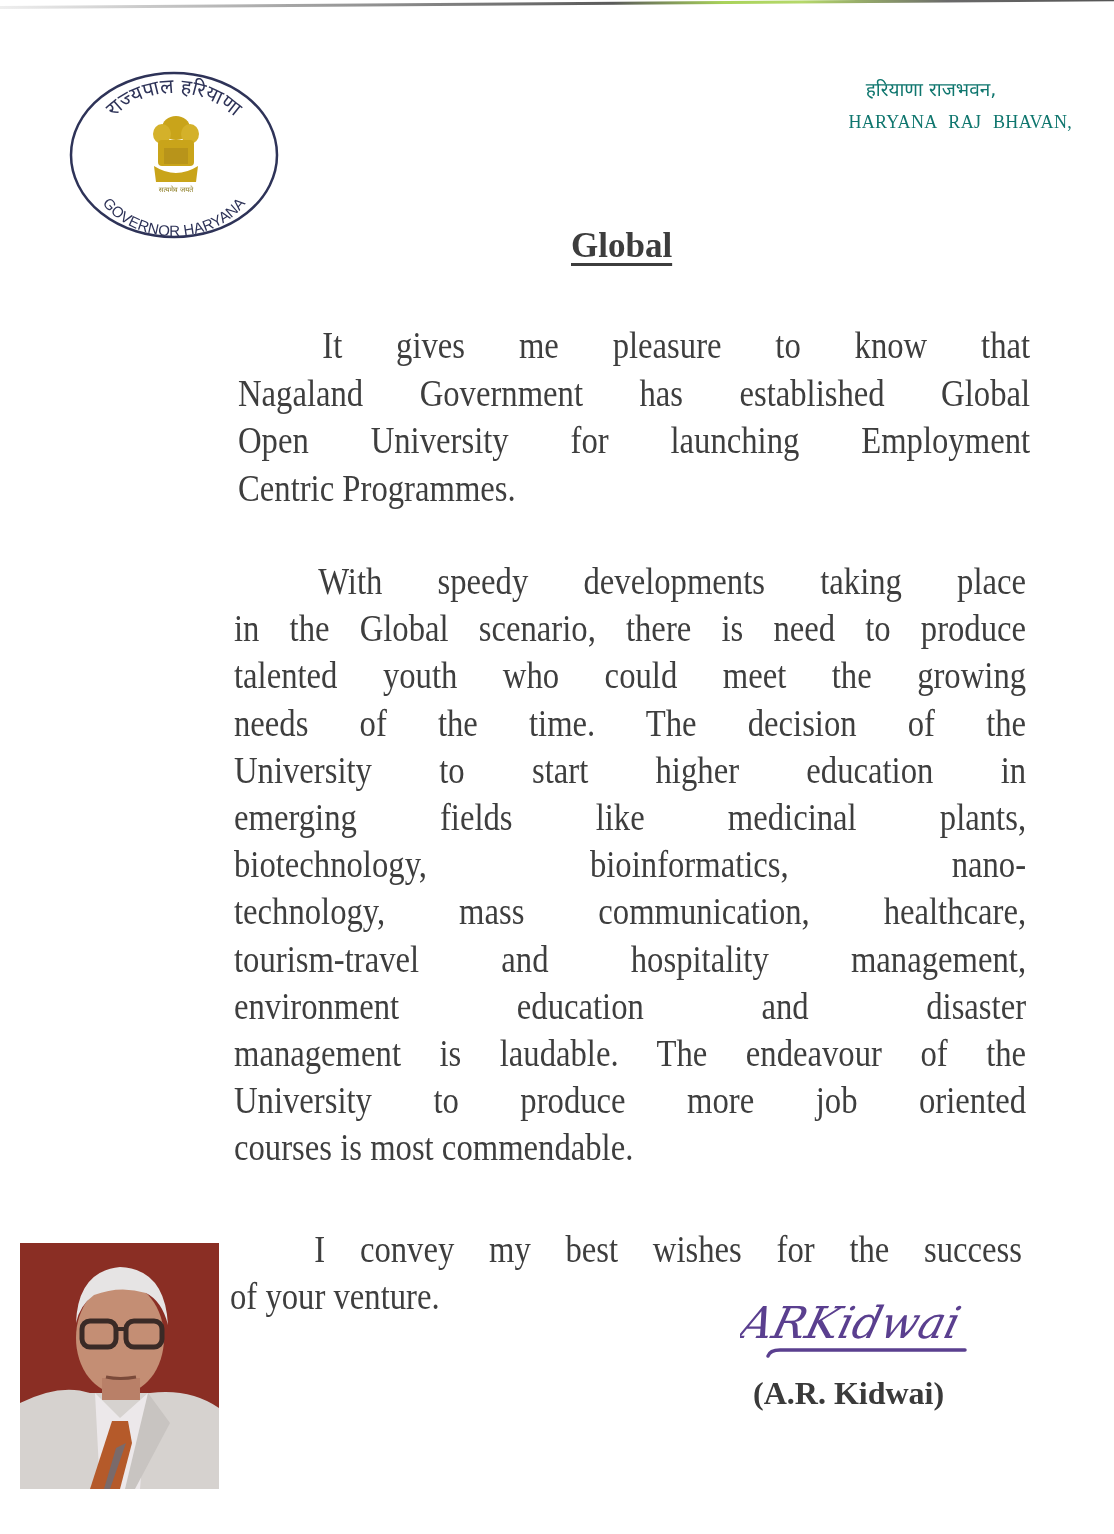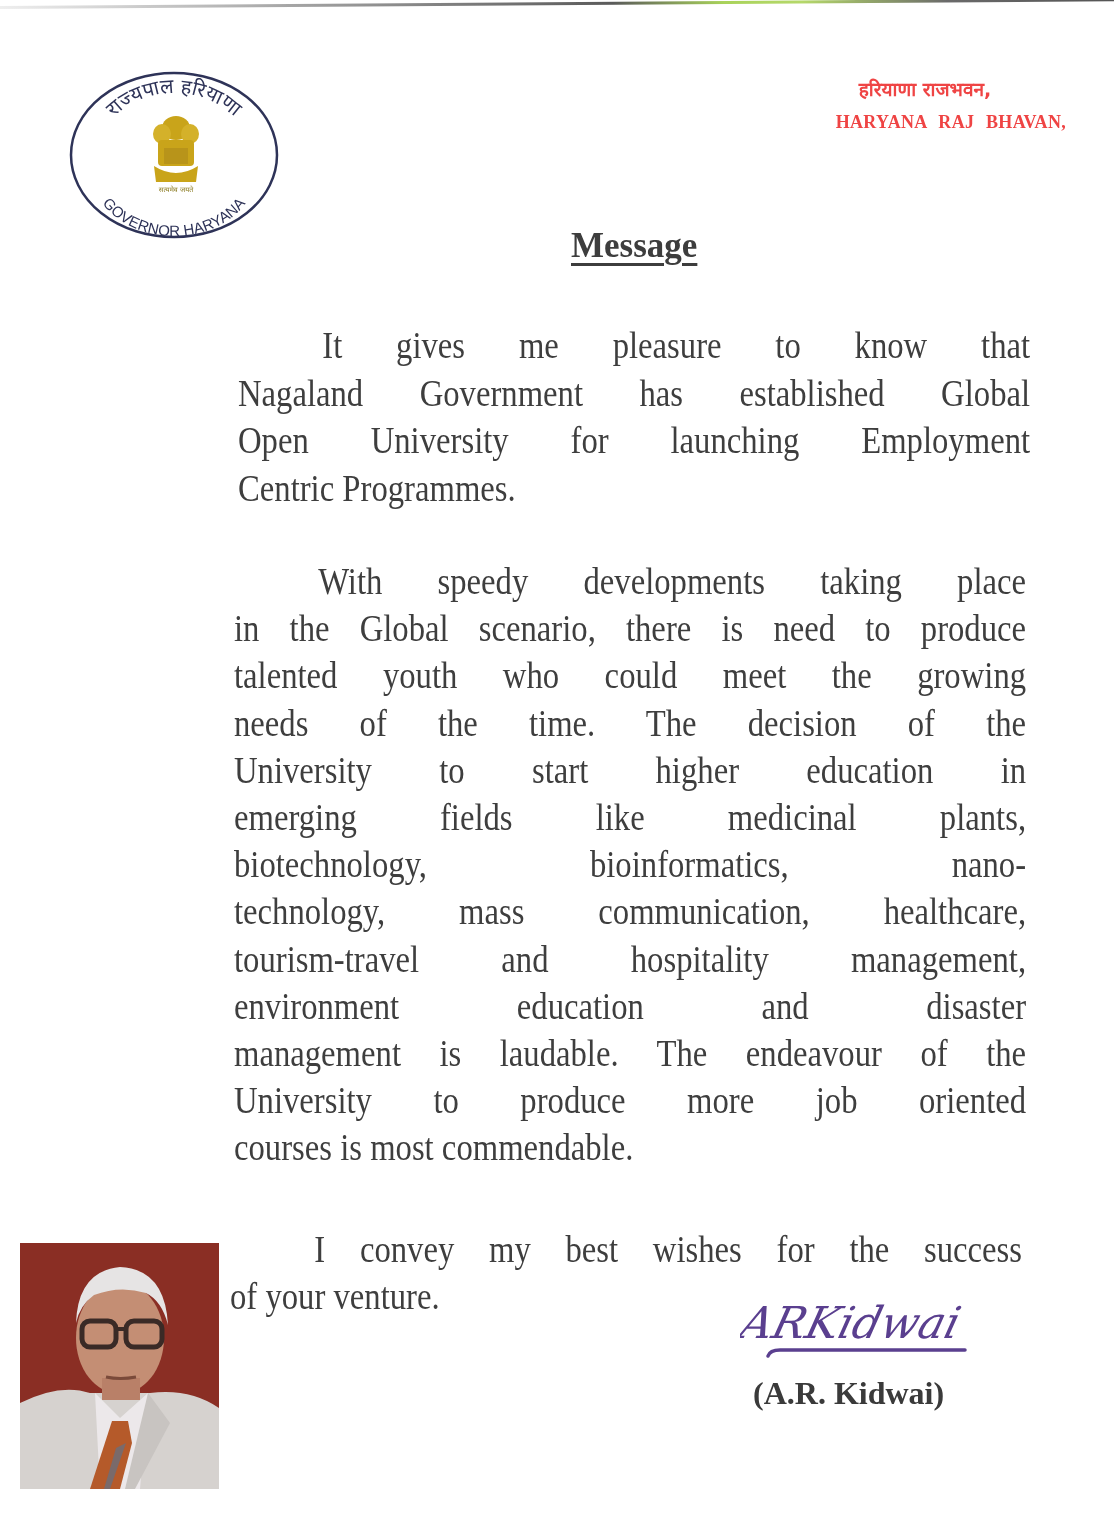--- a/index.html
+++ b/index.html
@@ -11,22 +11,22 @@
     }
     .top-rule {
       position: absolute; left: 0; top: 6px; width: 1114px; height: 3px;
       background: linear-gradient(90deg, rgba(200,200,200,0.3) 0%, #9a9a9a 30%, #5a5a5a 55%, #a9d35a 65%, #b5d86a 72%, #6a6a6a 85%, #555 100%);
       transform: rotate(-0.4deg); transform-origin: left top;
     }
     .seal {
       position: absolute; left: 68px; top: 70px; width: 212px; height: 170px;
     }
     .header-address {
-      position: absolute; right: 48px; top: 76px; width: 320px;
-      text-align: center; color: #ef4444; font-weight: bold;
+      position: absolute; right: 42px; top: 76px; width: 320px;
+      text-align: center; color: #0f766e; font-weight: normal;
     }
     .header-address .hi1 { font-family: "DejaVu Sans", sans-serif; font-size: 19px; margin-left: 38px; }
     .header-address .hi2 { font-family: "DejaVu Sans", sans-serif; font-size: 19px; margin-top: 8px; margin-left: 20px; }
     .header-address .en1 { font-size: 18px; letter-spacing: 0.3px; margin-top: 10px; word-spacing: 7px; text-align: right; }
     .header-address .en2 { font-size: 21px; letter-spacing: 0.3px; margin-left: 30px; }
     .title {
       position: absolute; left: 571px; top: 226px;
       font-size: 35px; font-weight: bold; color: #3d3d3d;
       text-decoration: underline; text-decoration-thickness: 3px; text-underline-offset: 6px;
     }
@@ -83,21 +83,21 @@
     </g>
     <text x="108" y="122" font-family="DejaVu Sans, sans-serif" font-size="7" fill="#8a7a20" text-anchor="middle">सत्यमेव जयते</text>
   </svg>
 </div>
 
 <div class="header-address">
   <div class="hi1">हरियाणा राजभवन,</div>
   <div class="en1">HARYANA RAJ BHAVAN,</div>
 </div>
 
-<div class="title">Message</div>
+<div class="title">Global</div>
 
 <div class="body-text">
   <span class="line indent">It gives me pleasure to know that</span>
   <span class="line">Nagaland Government has established Global</span>
   <span class="line">Open University for launching Employment</span>
   <span class="line last">Centric Programmes.</span>
 </div>
 
 <div class="para2-block">
   <span class="line indent">With speedy developments taking place</span>

